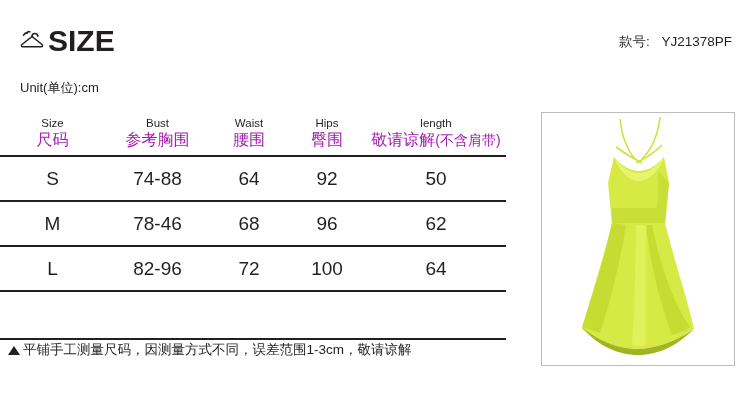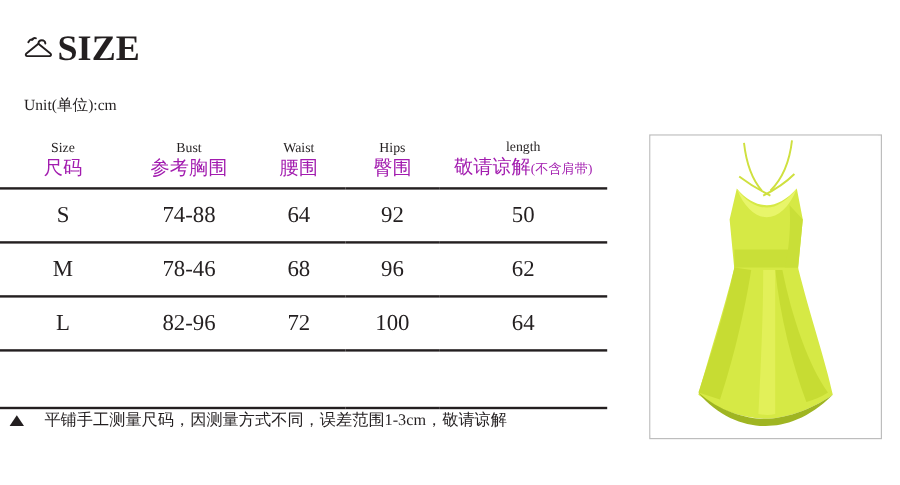--- a/index.html
+++ b/index.html
@@ -12,21 +12,20 @@
     background: #ffffff;
     font-family: "Liberation Sans", sans-serif;
     color: #231f20;
     overflow: hidden;
     position: relative;
   }
   .page {
     position: relative;
     width: 750px;
     height: 388px;
-    font-family: Liberation Serif, serif;
   }
 
   
   .size-header {
     position: absolute;
     left: 18px;
     top: 26px;
     display: flex;
     flex-direction: column;
   }
@@ -101,21 +100,21 @@
     line-height: 14px;
     color: #231f20;
   }
   .hdr-cn {
     display: block;
     font-size: 16px;
     line-height: 20px;
     color: #a21caf;
   }
   .hdr-note {
-    font-size: 11px;
+    font-size: 14px;
     vertical-align: baseline;
   }
 
   .size-table tr.data-row td {
     height: 41px;
     text-align: center;
     vertical-align: middle;
     font-size: 19px;
     border-bottom: 2px solid #231f20;
     color: #231f20;
@@ -128,21 +127,20 @@
   
   .footnote {
     position: absolute;
     left: 8px;
     top: 341px;
     font-size: 13.5px;
     color: #231f20;
     display: flex;
     align-items: center;
     white-space: nowrap;
-    gap: 14px;
   }
   .tri {
     width: 0;
     height: 0;
     border-left: 6px solid transparent;
     border-right: 6px solid transparent;
     border-bottom: 9px solid #231f20;
     margin-right: 3px;
   }
 
@@ -181,20 +179,24 @@
             <path d="M5.6 8.2c.9-1.7 2.3-2.6 3.6-2.3"></path>
           </g>
         </svg>
       </span>
       <span class="size-word">SIZE</span>
     </div>
     <span class="unit-text">Unit(单位):cm</span>
   </div>
 
   <div class="meta">
+    <div class="meta-row">
+      <span class="meta-label">款号:</span>
+      <span class="meta-value">YJ21378PF</span>
+    </div>
   </div>
 
   <table class="size-table">
     <colgroup>
       <col class="c0">
         <col class="c1">
         <col class="c2">
         <col class="c3">
         <col class="c4">
     </colgroup>

